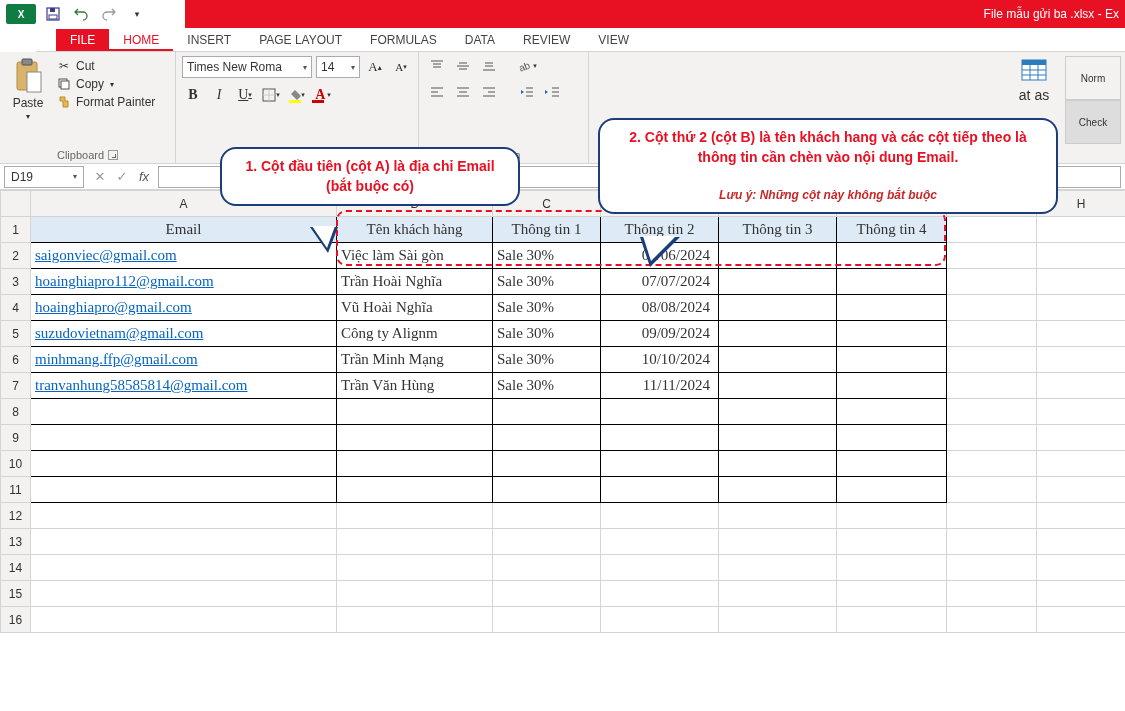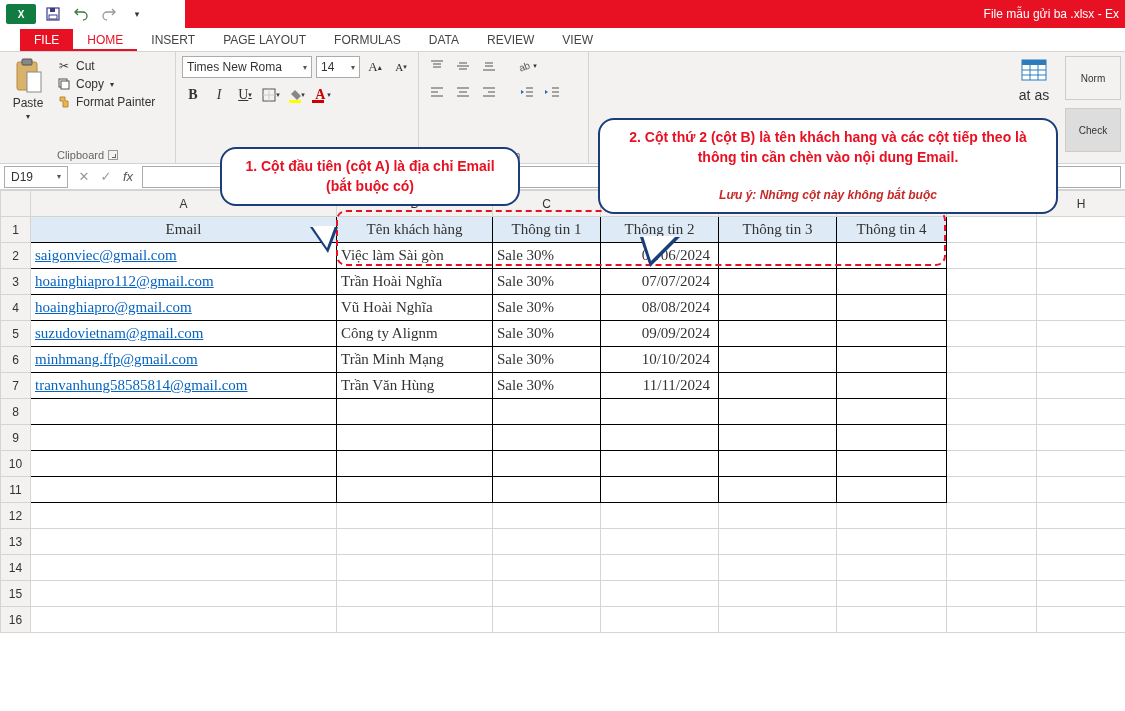--- a/index.html
+++ b/index.html
@@ -7,21 +7,21 @@
 
   
   .titlebar { height: 28px; background: #fff; display: flex; align-items: center; position: relative; }
   .titlebar-red { position: absolute; right: 0; top: 0; height: 28px; background: #e81123; width: 940px; display: flex; align-items: center; justify-content: flex-end; padding-right: 6px; color: #fff; font-size: 12px; }
   .qat { display: flex; align-items: center; gap: 6px; padding-left: 6px; z-index: 2; }
   .qat-icon { width: 22px; height: 20px; display: flex; align-items: center; justify-content: center; }
   .excel-logo { width: 30px; height: 20px; background: #107c41; color: #fff; display: flex; align-items: center; justify-content: center; font-weight: bold; font-size: 10px; border-radius: 2px; }
   .qat svg { width: 16px; height: 16px; }
 
   
-  .tabs { height: 24px; display: flex; align-items: flex-end; border-bottom: 1px solid #d4d4d4; padding-left: 20px; background:#fff;}
+  .tabs { height: 24px; display: flex; align-items: flex-end; border-bottom: 1px solid #d4d4d4; padding-left: 20px; background:#fff;margin-left:36px;}
   .tab { padding: 4px 14px; font-size: 12px; color: #444; cursor: pointer; }
   .tab.file { background: #e81123; color: #fff; }
   .tab.active { color: #e81123; border-bottom: 2px solid #e81123; padding-bottom: 2px;}
 
   
   .ribbon { height: 112px; background: #f3f2f1; border-bottom: 1px solid #d4d4d4; display: flex; position: relative; }
   .group { border-right: 1px solid #d4d4d4; padding: 4px 6px 2px 6px; display: flex; flex-direction: column; justify-content: space-between; }
   .group-label { text-align: center; font-size: 11px; color: #666; padding-top: 2px; display:flex; justify-content:center; align-items:center; gap:4px;}
   .dialog-launcher { width:10px; height:10px; border:1px solid #999; display:inline-block; position:relative;}
   .dialog-launcher::after{content:"";position:absolute;right:1px;bottom:1px;width:3px;height:3px;border-right:1px solid #666;border-bottom:1px solid #666;}
@@ -59,21 +59,21 @@
   .callout2 { left: 598px; top: 66px; width: 460px; }
   .callout .note { font-style: italic; font-size: 12px; font-weight: 600; color:#c62828; margin-top:20px;}
   .tail { position:absolute; width:0; height:0; }
   .tail1 { left: 310px; top: 175px; border-left: 18px solid transparent; border-right: 10px solid transparent; border-top: 26px solid #1b3e7a; z-index:9;}
   .tail1b{ left: 312px; top: 174px; border-left: 15px solid transparent; border-right: 8px solid transparent; border-top: 22px solid #fff; z-index:11;}
   .tail2 { left: 640px; top: 185px; border-left: 10px solid transparent; border-right: 30px solid transparent; border-top: 30px solid #1b3e7a; z-index:9;}
   .tail2b{ left: 643px; top: 184px; border-left: 8px solid transparent; border-right: 25px solid transparent; border-top: 25px solid #fff; z-index:11;}
 
   
   .formula-row { height: 26px; border-bottom: 1px solid #d4d4d4; display: flex; align-items: center; background:#fff;}
-  .namebox { width: 64px; border: 1px solid #ababab; height: 22px; margin: 0 2px 0 4px; display: flex; align-items: center; padding: 0 6px; justify-content:space-between; font-size:12px;}
+  .namebox { width: 80px; border: 1px solid #ababab; height: 22px; margin: 0 2px 0 4px; display: flex; align-items: center; padding: 0 6px; justify-content:space-between; font-size:12px;}
   .fb-btns { display:flex; gap:2px; padding:0 4px; color:#999;}
   .fb-btn{ width:20px; height:20px; display:flex; align-items:center; justify-content:center; font-size:13px;}
   .fx { font-style: italic; color:#555;}
   .formula-input { flex: 1; border: 1px solid #ababab; height: 22px; margin-right: 4px; }
 
   
   .grid-wrap { position: relative; overflow: hidden; }
   table.grid { border-collapse: collapse; table-layout: fixed; width: 1125px; }
   .grid th, .grid td { border: 1px solid #d4d4d4; height: 26px; font-size: 12px; background: #fff; }
   .grid thead th { background: #f3f2f1; font-weight: normal; text-align: center; color:#333;}
@@ -313,21 +313,21 @@
       <svg width="28" height="28" viewBox="0 0 28 28">
           <rect x="2" y="4" width="24" height="20" fill="#fff" stroke="#2b7cbd"></rect>
           <rect x="2" y="4" width="24" height="5" fill="#2b7cbd"></rect>
           <line x1="10" y1="4" x2="10" y2="24" stroke="#2b7cbd"></line>
           <line x1="18" y1="4" x2="18" y2="24" stroke="#2b7cbd"></line>
           <line x1="2" y1="14" x2="26" y2="14" stroke="#2b7cbd"></line>
           <line x1="2" y1="19" x2="26" y2="19" stroke="#2b7cbd"></line>
         </svg>
       <div>at as</div>
     </div>
-    <div style="display:flex;flex-direction:column;gap:8px;">
+    <div style="display:flex;flex-direction:column;gap:0;">
       <div class="style-card">Norm</div>
       <div class="style-card" style="background:#ddd;">Check</div>
     </div>
   </div>
 </div>
 
 <div class="formula-row">
   <div class="namebox">
       <span>D19</span>
       <span style="font-size:8px;color:#555;">▾</span>

